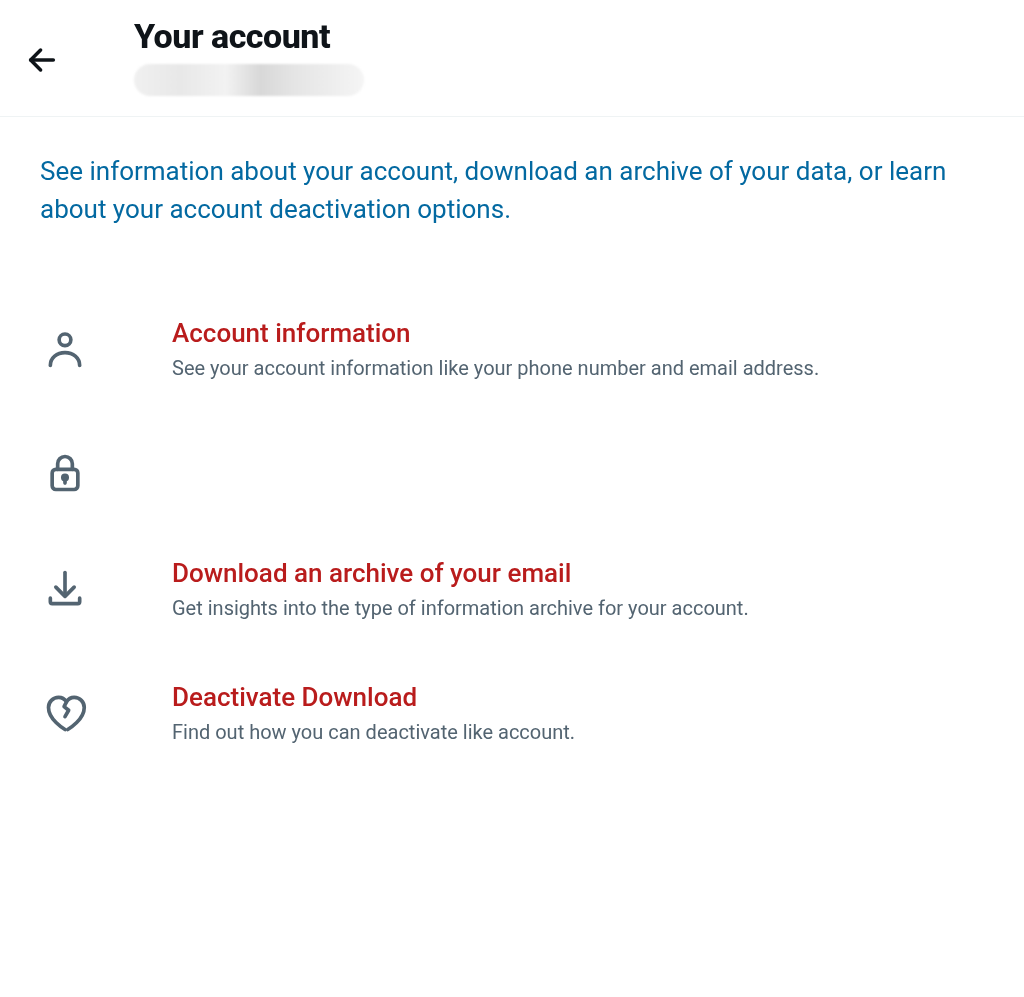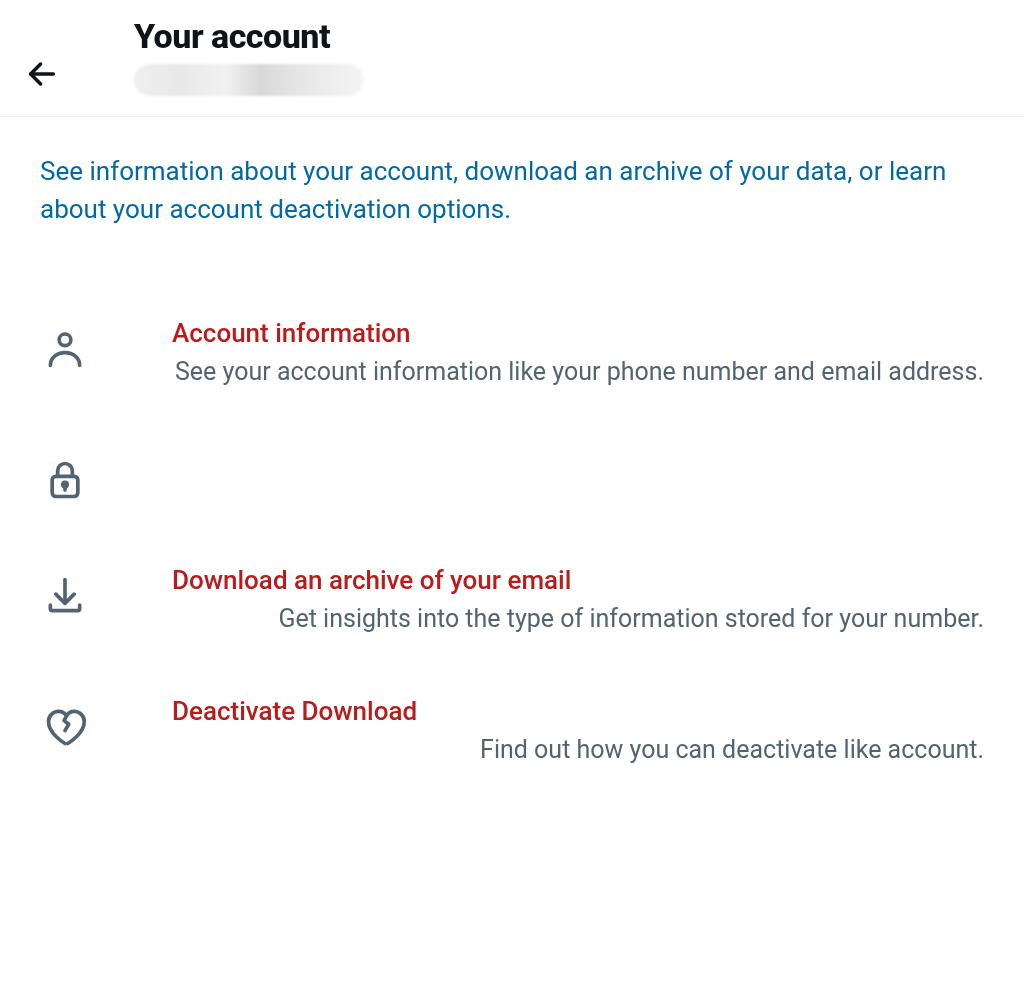--- a/index.html
+++ b/index.html
@@ -8,21 +8,21 @@
       box-sizing: border-box;
     }
     body {
       font-family: -apple-system, BlinkMacSystemFont, "Segoe UI", Roboto, Helvetica, Arial, sans-serif;
       background: #fff;
       width: 1024px;
       color: #0f1419;
     }
     .header {
       display: flex;
-      align-items: flex-end;
+      align-items: center;
       padding: 16px 20px 20px 20px;
       border-bottom: 1px solid #eff3f4;
     }
     .back-button {
       width: 44px;
       height: 44px;
       display: flex;
       align-items: center;
       justify-content: center;
       margin-right: 70px;
@@ -83,24 +83,23 @@
     .option-text {
       flex: 1;
     }
     .option-title {
       font-size: 26px;
       font-weight: 500;
       color: #b91c1c;
       margin-bottom: 6px;
     }
     .option-desc {
-      font-size: 25px;
+      font-size: 20px;
       line-height: 1.4;
       color: #536471;
-      text-align: right;
     }
   </style>
 </head>
 <body>
 
 <div class="header">
   <div class="back-button">
     <svg viewBox="0 0 24 24" fill="none" stroke="#0f1419" stroke-width="2.5" stroke-linecap="round" stroke-linejoin="round">
       <line x1="20" y1="12" x2="4" y2="12"></line>
       <polyline points="11 5 4 12 11 19"></polyline>
@@ -143,21 +142,21 @@
   <div class="option-item">
     <div class="option-icon">
       <svg viewBox="0 0 24 24" fill="none" stroke="#536471" stroke-width="2" stroke-linecap="round" stroke-linejoin="round">
         <line x1="12" y1="3" x2="12" y2="15"></line>
         <polyline points="7 11 12 16 17 11"></polyline>
         <path d="M4 17v2a1 1 0 0 0 1 1h14a1 1 0 0 0 1-1v-2"></path>
       </svg>
     </div>
     <div class="option-text">
       <div class="option-title">Download an archive of your email</div>
-      <div class="option-desc">Get insights into the type of information stored for your number.</div>
+      <div class="option-desc">Get insights into the type of information archive for your account.</div>
     </div>
   </div>
 
   <div class="option-item">
     <div class="option-icon">
       <svg viewBox="0 0 24 24" fill="none" stroke="#536471" stroke-width="2" stroke-linecap="round" stroke-linejoin="round">
         <path d="M12 21c-1-0.6-9-5.5-9-12 0-3 2.4-5.5 5.5-5.5 1.8 0 3.4 1 4.3 2.4l-1.3 2.6 2.5 2-2 3.5"></path>
         <path d="M12.8 5.9C13.7 4.5 15.3 3.5 17 3.5c3.1 0 5.5 2.5 5.5 5.5 0 6.5-8 11.4-9 12"></path>
       </svg>
     </div>

